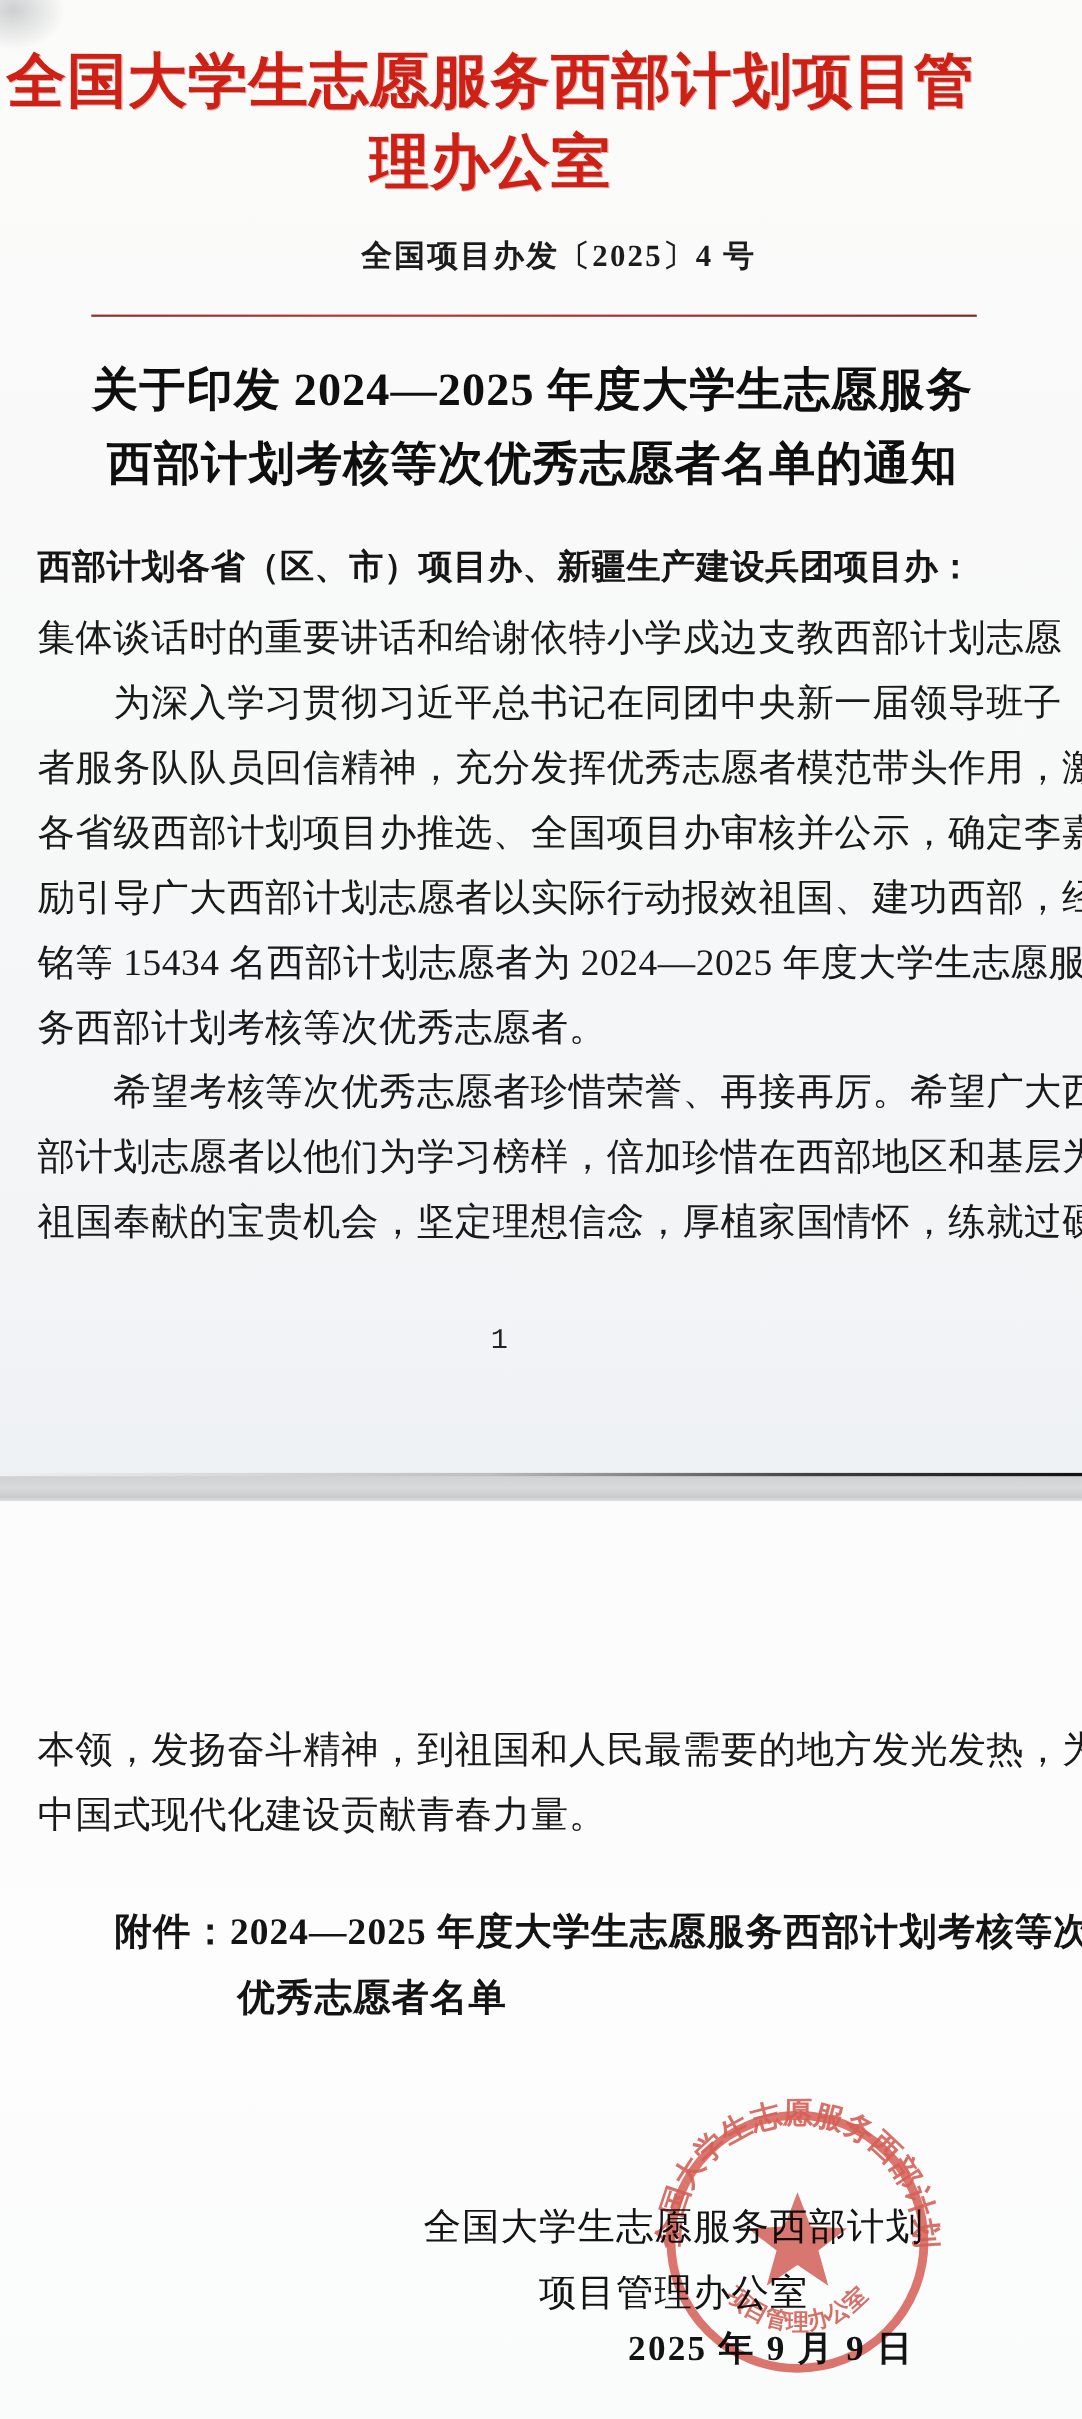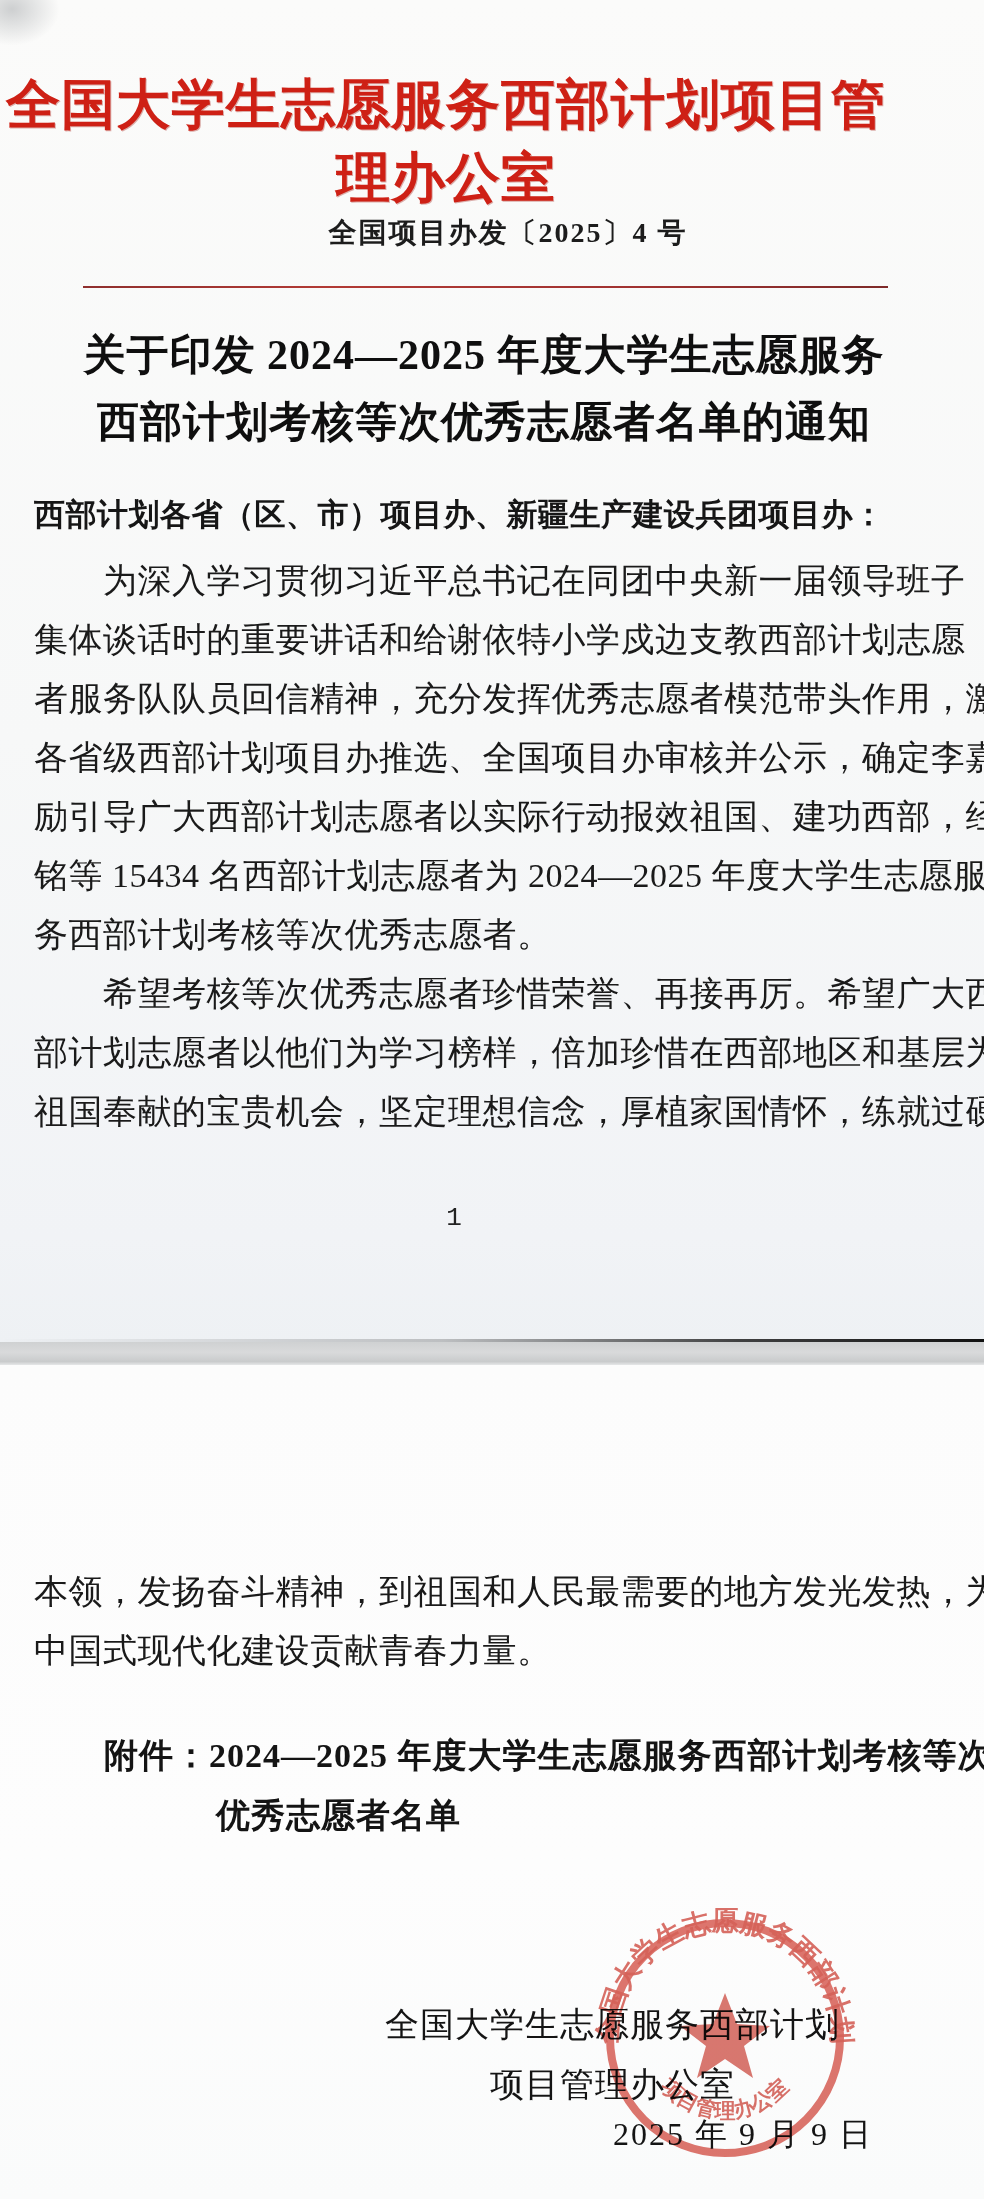--- a/index.html
+++ b/index.html
@@ -16,21 +16,20 @@
   }
   .corner-smudge{
     position:absolute;left:0;top:0;width:60px;height:46px;
     background:radial-gradient(ellipse at 20% 20%, rgba(120,125,130,.35), rgba(120,125,130,0) 70%);
   }
   .org-header{
     position:absolute;left:0;top:38px;width:892px;
     text-align:center;
     font-size:54px;font-weight:900;letter-spacing:1px;
     text-shadow:1px 1px 0 rgba(160,30,20,.35);
-    margin-top:31px;
   }
   .doc-number{
     position:absolute;left:16px;top:214px;width:984px;
     text-align:center;font-size:28px;font-weight:600;letter-spacing:2px;
   }
   .red-divider{
     position:absolute;left:83px;top:286px;width:805px;height:2px;
     background:linear-gradient(90deg,#8f2f2e,#b23a35 30%,#a03231 70%,#7e2a29);
   }
   .notice-title{
@@ -75,22 +74,22 @@
     position:absolute;left:0;top:368px;width:984px;
     font-size:34px;font-weight:700;color:#141414;letter-spacing:1px;
   }
   .attach-l1{position:absolute;left:104px;top:0;white-space:nowrap;}
   .attach-l2{position:absolute;left:216px;top:60px;white-space:nowrap;}
   .signer{
     position:absolute;left:365px;top:630px;width:495px;text-align:center;
     font-size:34px;color:#141414;letter-spacing:1px;line-height:60px;
   }
   .date-line{
-    position:absolute;left:593px;top:748px;width:280px;text-align:right;
-    font-size:32px;font-weight:400;color:#141414;letter-spacing:2px;
+    position:absolute;left:571px;top:748px;width:280px;text-align:left;
+    font-size:32px;font-weight:700;color:#141414;letter-spacing:2px;
   }
   .seal{
     position:absolute;left:592px;top:540px;width:266px;height:266px;
     mix-blend-mode:multiply;opacity:.85;
   }
 </style>
 </head>
 <body>
 
 <div class="page1">
@@ -103,22 +102,22 @@
   <div class="red-divider"></div>
 
   <div class="notice-title">
     <div>关于印发 2024—2025 年度大学生志愿服务</div>
     <div>西部计划考核等次优秀志愿者名单的通知</div>
   </div>
 
   <div class="salutation">西部计划各省（区、市）项目办、新疆生产建设兵团项目办：</div>
 
   <div class="bodycol para1">
+    <div class="line">集体谈话时的重要讲话和给谢依特小学戍边支教西部计划志愿</div>
     <div class="line indent">为深入学习贯彻习近平总书记在同团中央新一届领导班子</div>
-    <div class="line">集体谈话时的重要讲话和给谢依特小学戍边支教西部计划志愿</div>
     <div class="line">者服务队队员回信精神，充分发挥优秀志愿者模范带头作用，激</div>
     <div class="line">各省级西部计划项目办推选、全国项目办审核并公示，确定李嘉</div>
     <div class="line">励引导广大西部计划志愿者以实际行动报效祖国、建功西部，经</div>
     <div class="line">铭等 15434 名西部计划志愿者为 2024—2025 年度大学生志愿服</div>
     <div class="line">务西部计划考核等次优秀志愿者。</div>
   </div>
 
   <div class="bodycol para2">
     <div class="line indent">希望考核等次优秀志愿者珍惜荣誉、再接再厉。希望广大西</div>
     <div class="line">部计划志愿者以他们为学习榜样，倍加珍惜在西部地区和基层为</div>

